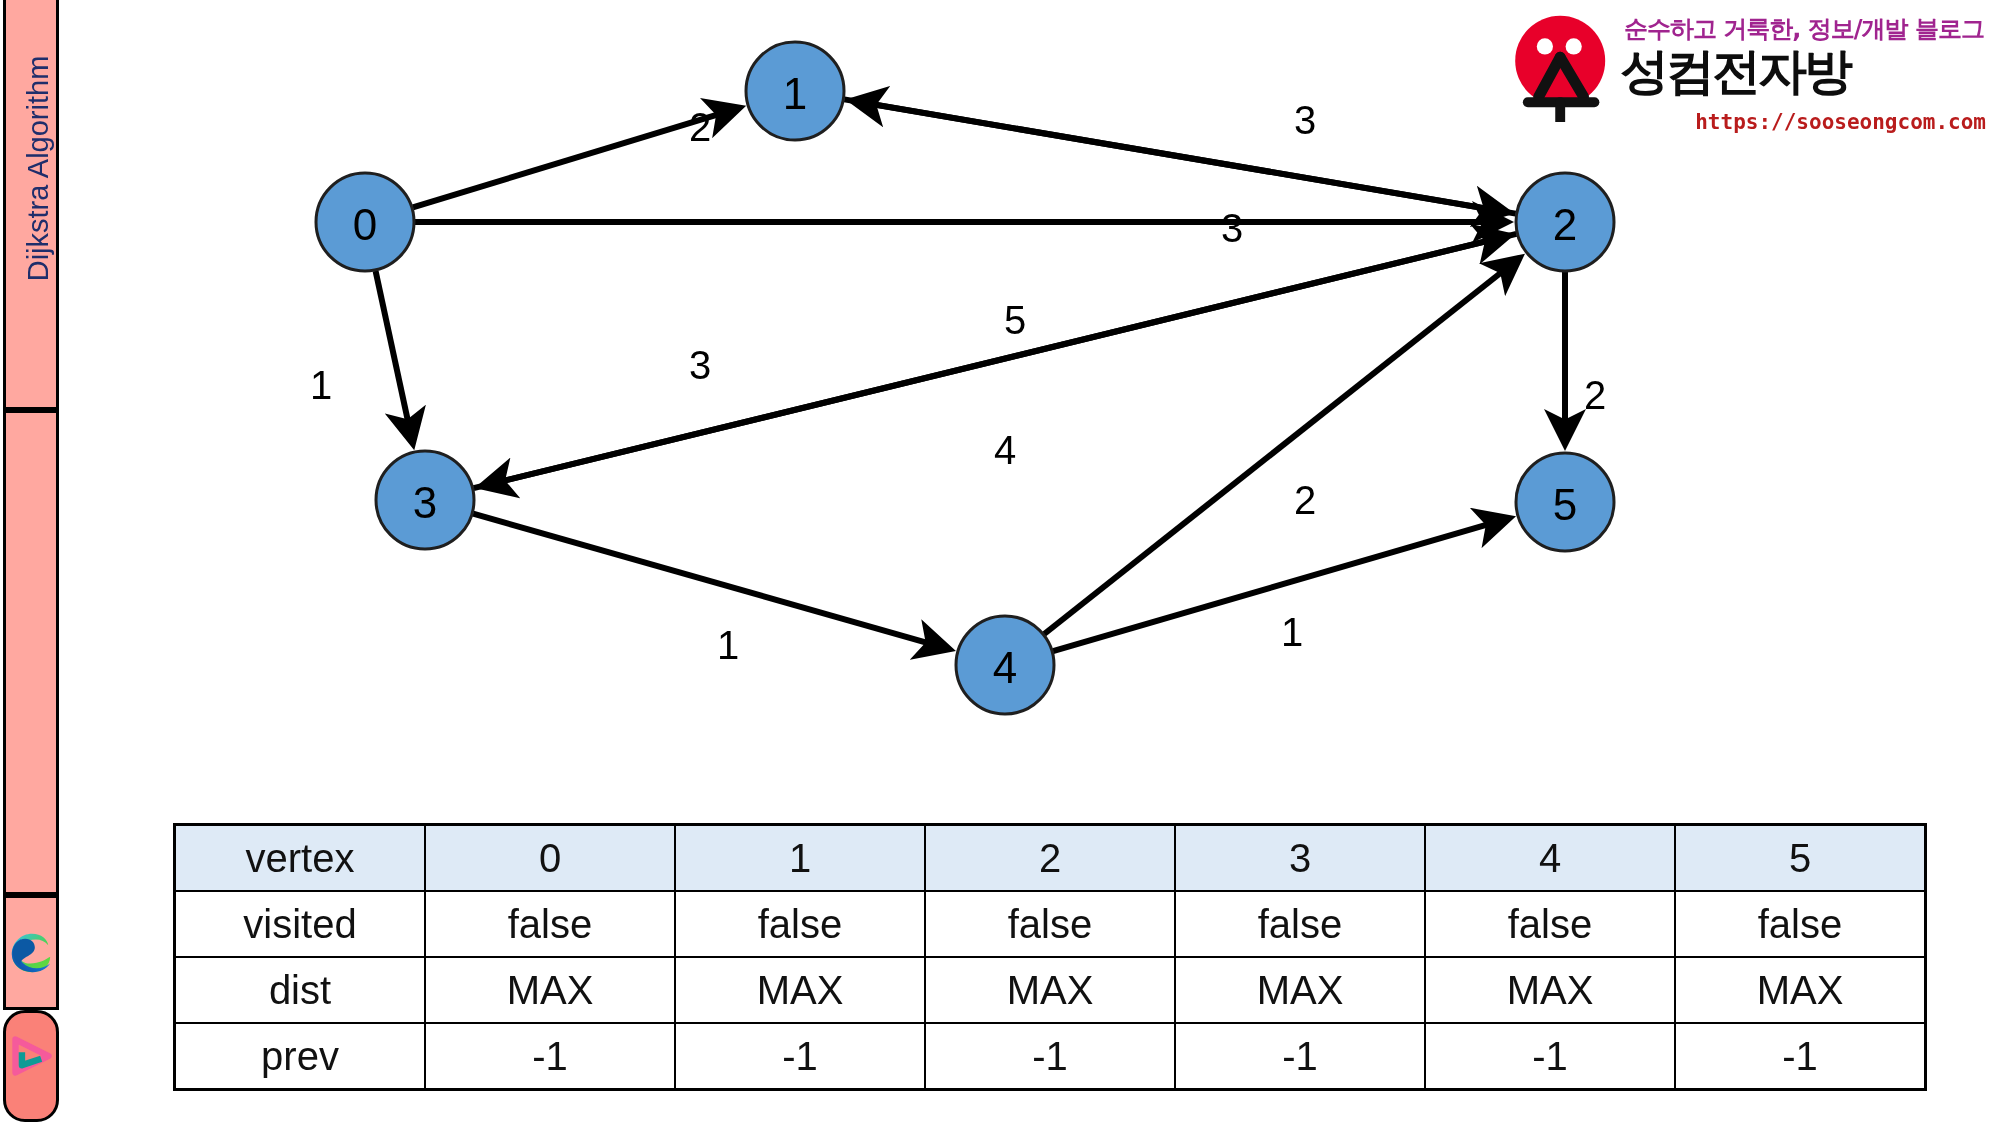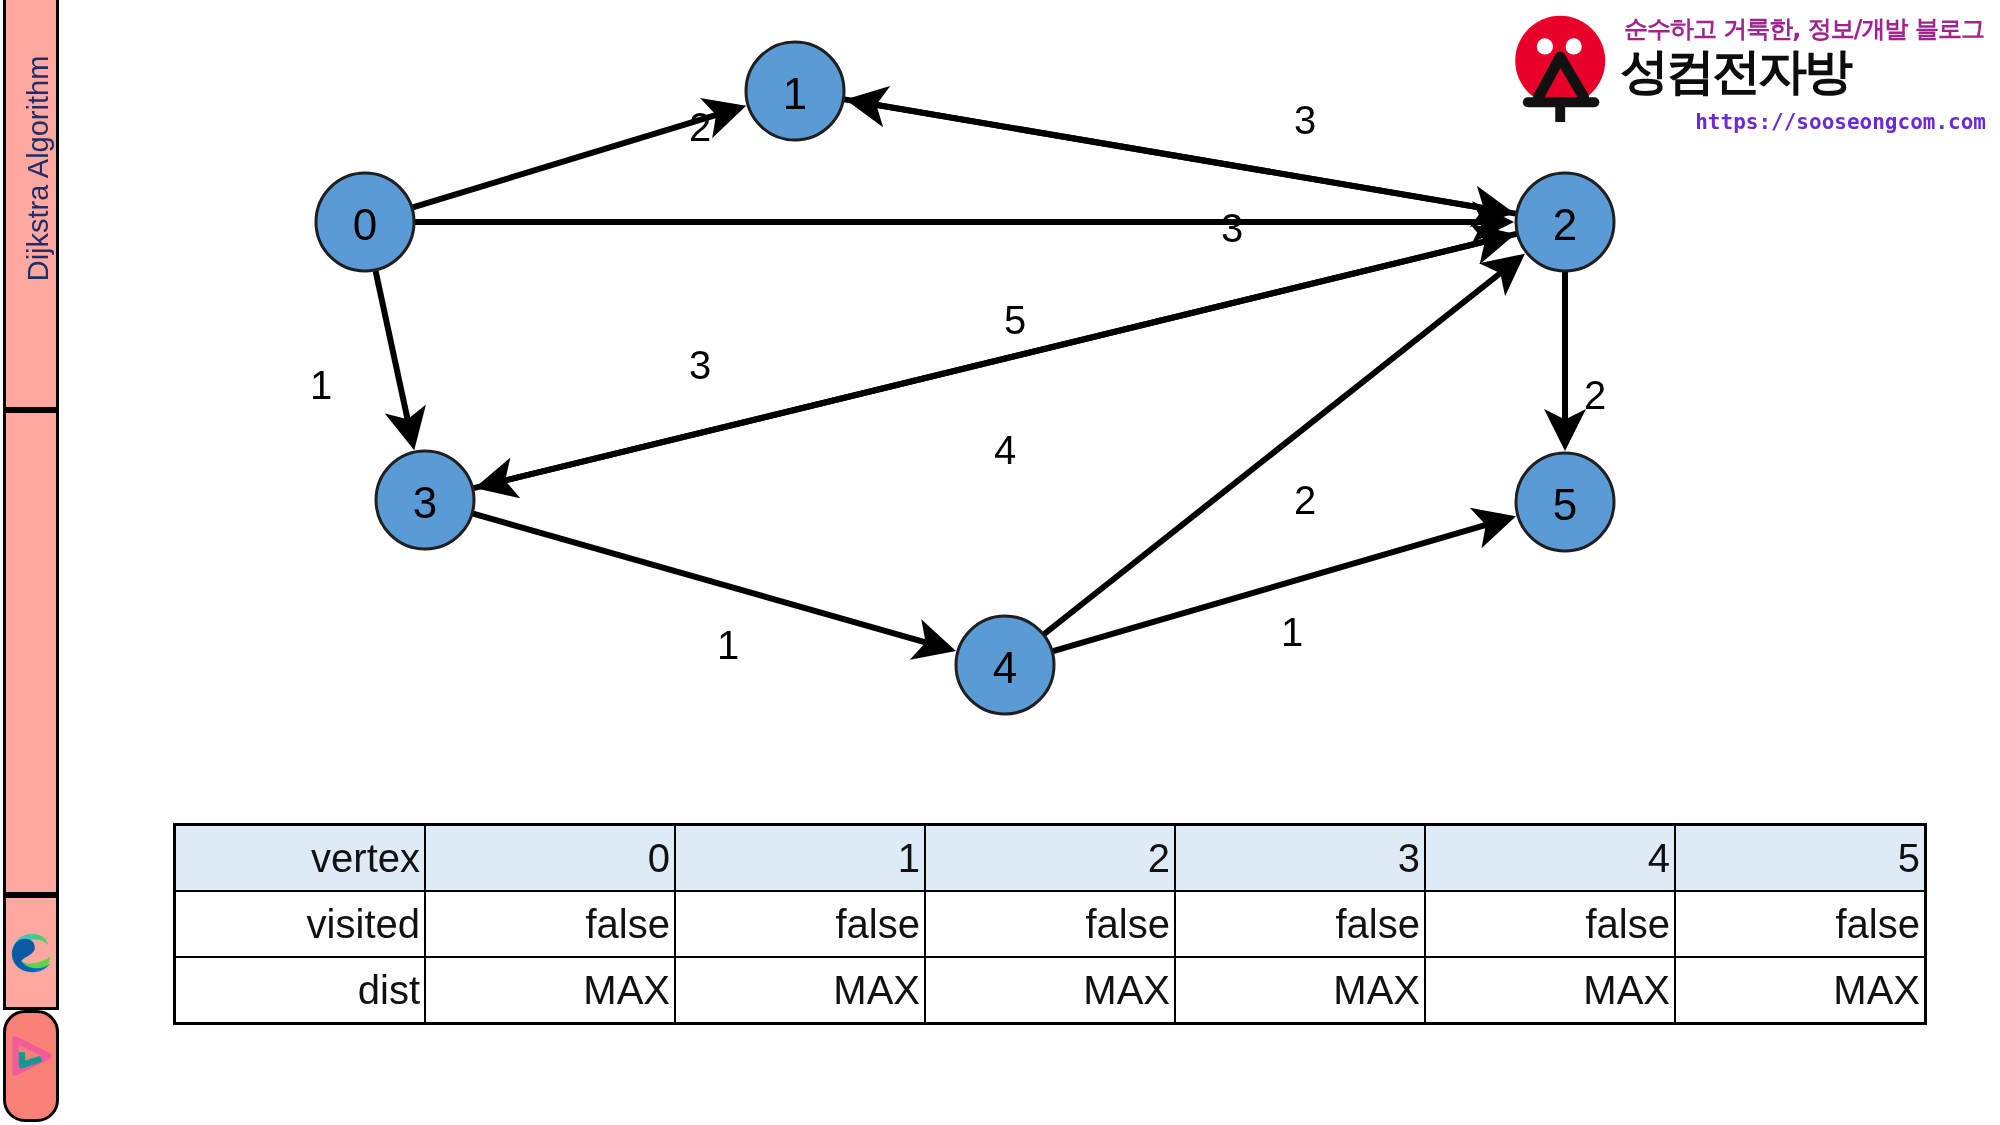--- a/index.html
+++ b/index.html
@@ -63,21 +63,21 @@
     font-family:"DejaVu Sans", sans-serif;
   }
   #logo-name{
     position:absolute;left:112px;top:22px;
     font-size:49px;color:#0d0d0d;font-weight:bold;
     white-space:nowrap;letter-spacing:-3px;line-height:76px;
     font-family:"DejaVu Sans", sans-serif;
   }
   #logo-url{
     position:absolute;right:2px;top:98px;
-    font-size:21px;color:#6d28d9;font-weight:bold;
+    font-size:21px;color:#b91c1c;font-weight:bold;
     white-space:nowrap;letter-spacing:0px;
     font-family:"DejaVu Sans Mono", monospace;
   }
 
   
   #graph{position:absolute;left:0;top:0;width:2000px;height:790px;}
   .node-label{
     font-size:44px;fill:#000;
     font-family:"Liberation Sans", sans-serif;
     text-anchor:middle;dominant-baseline:central;
@@ -89,21 +89,21 @@
   }
 
   
   #state-table{
     position:absolute;left:173px;top:823px;
     border-collapse:collapse;
     border:3px solid #000;
   }
   #state-table td{
     border:2px solid #000;
-    text-align:right;
+    text-align:center;
     font-size:40px;
     color:#111;
     height:64px;
     min-width:240px;
     font-family:"Liberation Sans", sans-serif;
     padding:0 4px;
   }
   #state-table td.rowlabel{ min-width:240px; }
   #state-table tr.header td{
     background:#DEEAF6;
@@ -229,14 +229,23 @@
       </tr>
       <tr>
         <td class="rowlabel">dist</td>
         <td>MAX</td>
         <td>MAX</td>
         <td>MAX</td>
         <td>MAX</td>
         <td>MAX</td>
         <td>MAX</td>
       </tr>
+      <tr>
+        <td class="rowlabel">prev</td>
+        <td>-1</td>
+        <td>-1</td>
+        <td>-1</td>
+        <td>-1</td>
+        <td>-1</td>
+        <td>-1</td>
+      </tr>
     </tbody>
 </table>
 
 </body></html>

